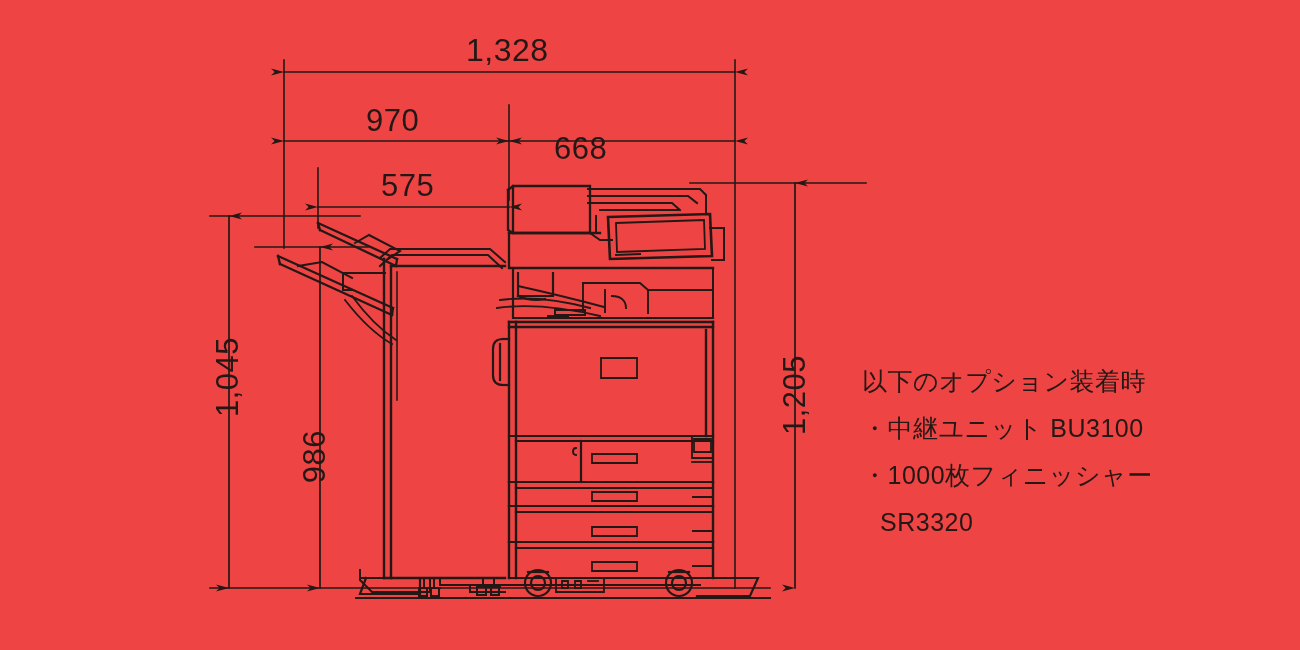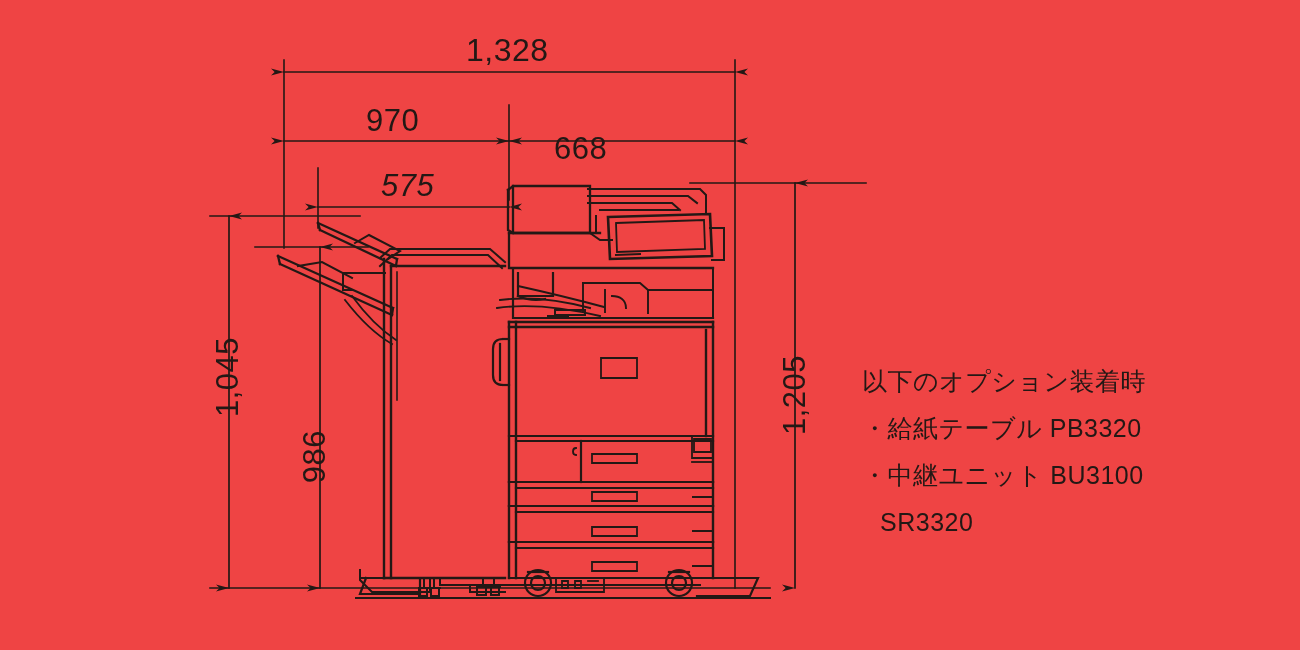--- a/index.html
+++ b/index.html
@@ -355,28 +355,28 @@
 
     </g>
   </svg>
 
   <div class="dim-text" style="left:466px; top:32px; font-size:32px;">1,328</div>
 
   <div class="dim-text" style="left:366px; top:103px; font-size:31px;">970</div>
 
   <div class="dim-text" style="left:554px; top:103px; font-size:31px;margin-top:28px;">668</div>
 
-  <div class="dim-text" style="left:381px; top:168px; font-size:31px;font-style:italic;">575</div>
+  <div class="dim-text" style="left:381px; top:168px; font-size:31px;">575</div>
 
   <div class="dim-text" style="left:210px; top:337px; font-size:31px; writing-mode:vertical-rl; text-orientation:sideways; transform:rotate(180deg); transform-origin:center;">1,045</div>
 
   <div class="dim-text" style="left:297px; top:430px; font-size:31px; writing-mode:vertical-rl; text-orientation:sideways; transform:rotate(180deg); transform-origin:center;">986</div>
 
   <div class="dim-text" style="left:777px; top:355px; font-size:31px; writing-mode:vertical-rl; text-orientation:sideways; transform:rotate(180deg); transform-origin:center;">1,205</div>
 
   <div id="notes">
     <div class="note-line">以下のオプション装着時</div>
-    <div class="note-line">・給紙テーブル PB3320</div>
     <div class="note-line">・中継ユニット BU3100</div>
+    <div class="note-line">・1000枚フィニッシャー</div>
     <div class="note-cont">SR3320</div>
   </div>
 
 </div>
 
 </body></html>

